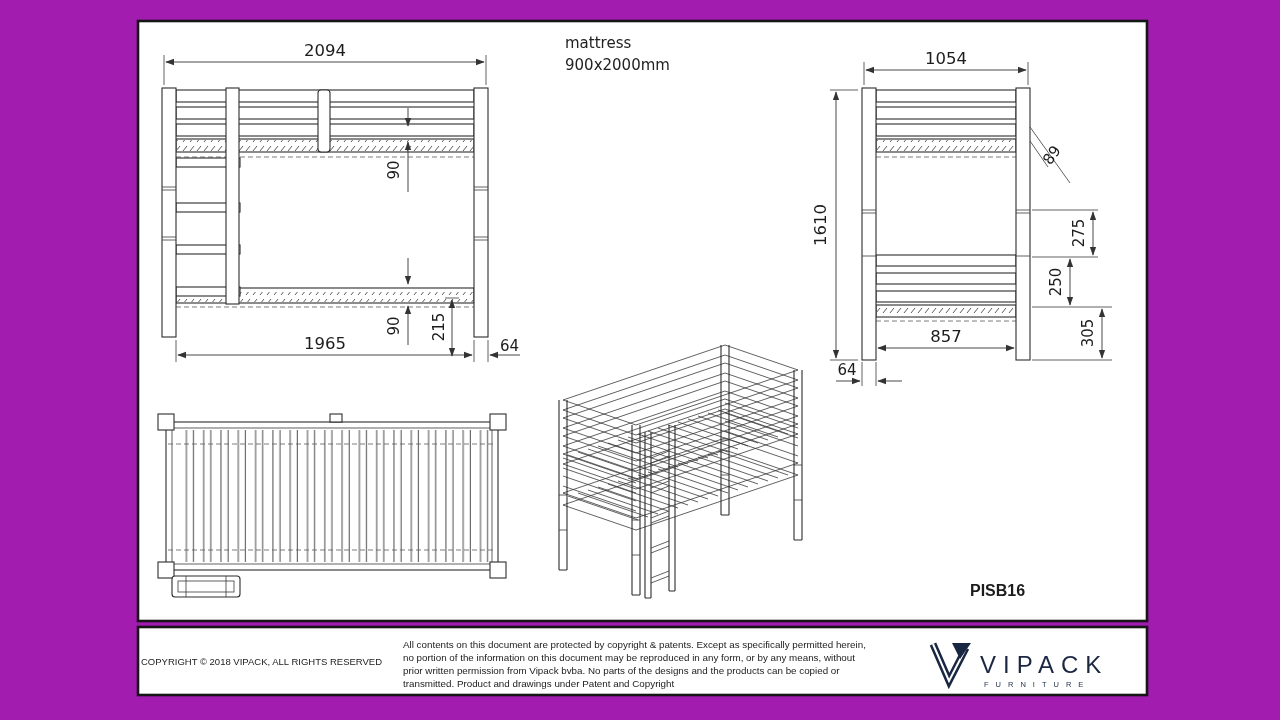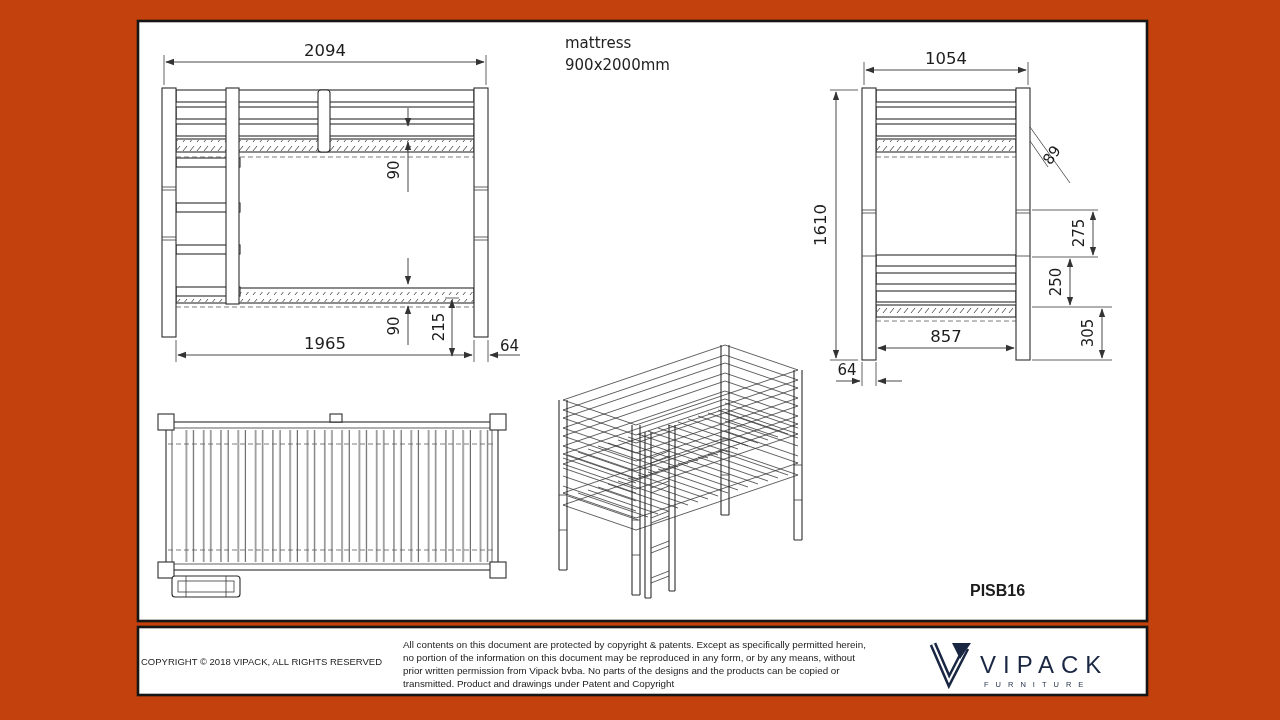--- a/index.html
+++ b/index.html
@@ -1,16 +1,16 @@
 <!DOCTYPE html>
 <html><head>
 <meta charset="utf-8">
 <style>
   html,body{margin:0;padding:0;background:#f6f6f5;}
-  .stage{position:relative;width:1280px;height:720px;background:#c2410c;overflow:hidden;
+  .stage{position:relative;width:1280px;height:720px;background:#a21caf;overflow:hidden;
          font-family:"Liberation Sans",sans-serif;}
   svg{position:absolute;left:0;top:0;}
   
   .frame{fill:#ffffff;stroke:#161616;stroke-width:2.6;}
   .ln  {fill:none;stroke:#2d2d2d;stroke-width:1.1;}
   .lnw {fill:#ffffff;stroke:#2d2d2d;stroke-width:1.1;}
   .thin{fill:none;stroke:#3a3a3a;stroke-width:0.8;}
   .dash{fill:none;stroke:#5a5a5a;stroke-width:0.8;stroke-dasharray:5 3;}
   .dim {fill:none;stroke:#333333;stroke-width:0.9;}
   text{fill:#1c1c1c;}

